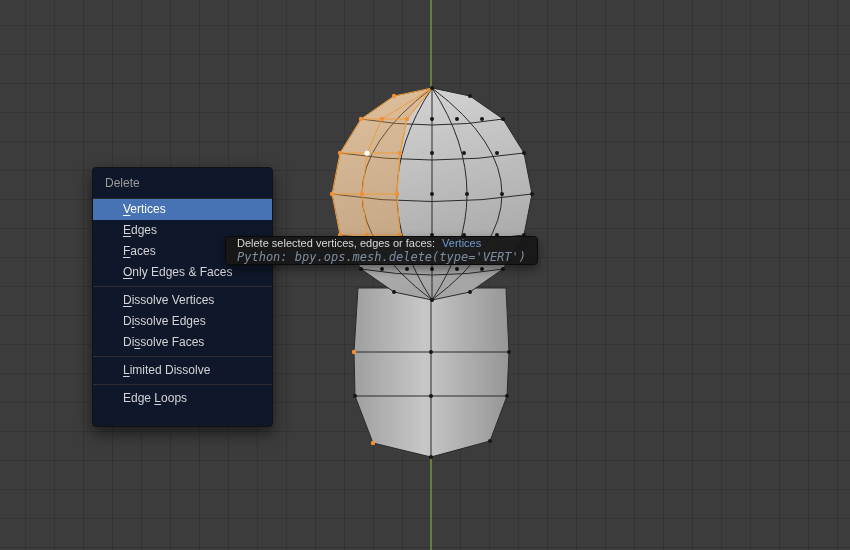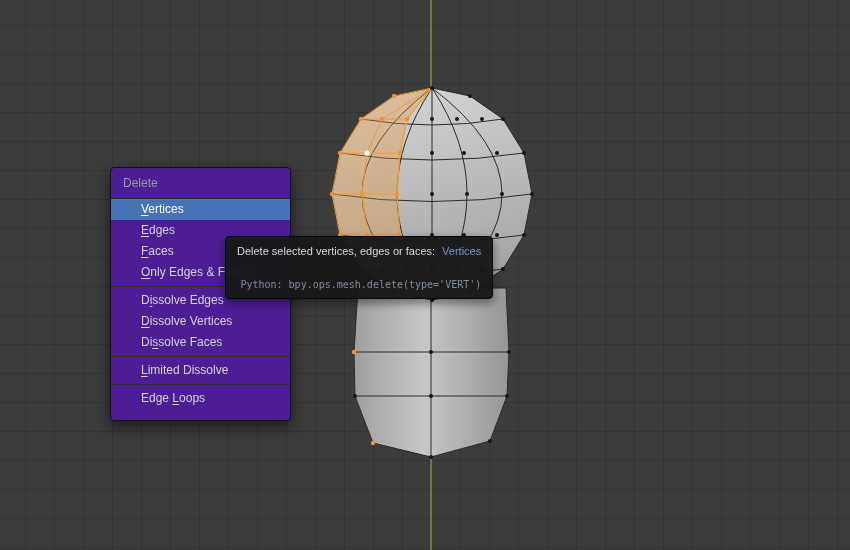--- a/index.html
+++ b/index.html
@@ -13,44 +13,43 @@
       linear-gradient(rgba(0,0,0,0.13) 1px, transparent 1px),
       linear-gradient(90deg, rgba(0,0,0,0.13) 1px, transparent 1px);
     background-size:29px 29px;
     background-position:-4px -4px;
   }
   .axis-y { position:absolute; left:430px; top:0; width:2px; height:550px;
             background:#708b42; opacity:.85; z-index:1; }
   .mesh-svg { position:absolute; left:0; top:0; z-index:2; }
 
   .menu {
-    position:absolute; left:110px; top:167px; width:181px;
-    background:#4c1d95; border:1px solid #121212; border-radius:4px;
+    position:absolute; left:92px; top:167px; width:181px;
+    background:#0f172a; border:1px solid #121212; border-radius:4px;
     box-shadow:0 6px 16px rgba(0,0,0,.55);
-    z-index:20; padding-bottom:11px;
+    z-index:20; padding-bottom:17px;
   }
   .menu-title { height:31px; line-height:31px; padding-left:12px;
                 color:#9b9b9b; font-size:12px; border-bottom:1px solid #2a2a2a; }
   .mi { height:21px; line-height:21px; padding-left:30px; font-size:12px;
         color:#d4d4d4; cursor:default; white-space:nowrap; }
   .mi.selected { background:#4772b3; color:#ffffff; }
   .menu-sep { border-top:1px solid #2f2f2f; margin:3px 0; }
   .accel { text-decoration:underline; text-underline-offset:2px; }
 
   .tooltip {
     position:absolute; left:225px; top:236px;
     background:rgba(24,24,24,0.97); border:1px solid #0a0a0a; border-radius:4px;
-    padding:8px 11px; z-index:30; white-space:nowrap;
+    padding:0 11px; z-index:30; white-space:nowrap;
     box-shadow:0 4px 10px rgba(0,0,0,.45);
-    text-align:right;
   }
   .tt-line1 { font-size:11px; color:#d9d9d9; }
   .tt-value { color:#6f9bd2; margin-left:7px; }
-  .tt-python { margin-top:22px; font-family:"DejaVu Sans Mono", monospace;
-               font-size:10px; color:#7e8ea0; }
+  .tt-python { margin-top:1px; font-family:"DejaVu Sans Mono", monospace;
+               font-size:12px; color:#7e8ea0;font-style:italic; }
 </style>
 </head>
 <body>
 
 <div class="viewport">
   <div class="axis-y"></div>
 
   <svg class="mesh-svg" width="850" height="550">
     <defs>
       <linearGradient id="gBody" x1="0" y1="0" x2="1" y2="0">
@@ -145,22 +144,22 @@
   <div>
     <div class="mi selected"><span class="accel">V</span>ertices</div>
     <div class="mi"><span class="accel">E</span>dges</div>
     <div class="mi"><span class="accel">F</span>aces</div>
     <div class="mi"><span class="accel">O</span>nly Edges &amp; Faces</div>
   </div>
 
   <div class="menu-sep"></div>
 
   <div>
+    <div class="mi"><span class="accel">D</span>issolve Vertices</div>
     <div class="mi">D<span class="accel">i</span>ssolve Edges</div>
-    <div class="mi"><span class="accel">D</span>issolve Vertices</div>
     <div class="mi">Di<span class="accel">s</span>solve Faces</div>
   </div>
 
   <div class="menu-sep"></div>
 
   <div>
     <div class="mi"><span class="accel">L</span>imited Dissolve</div>
   </div>
 
   <div class="menu-sep"></div>

